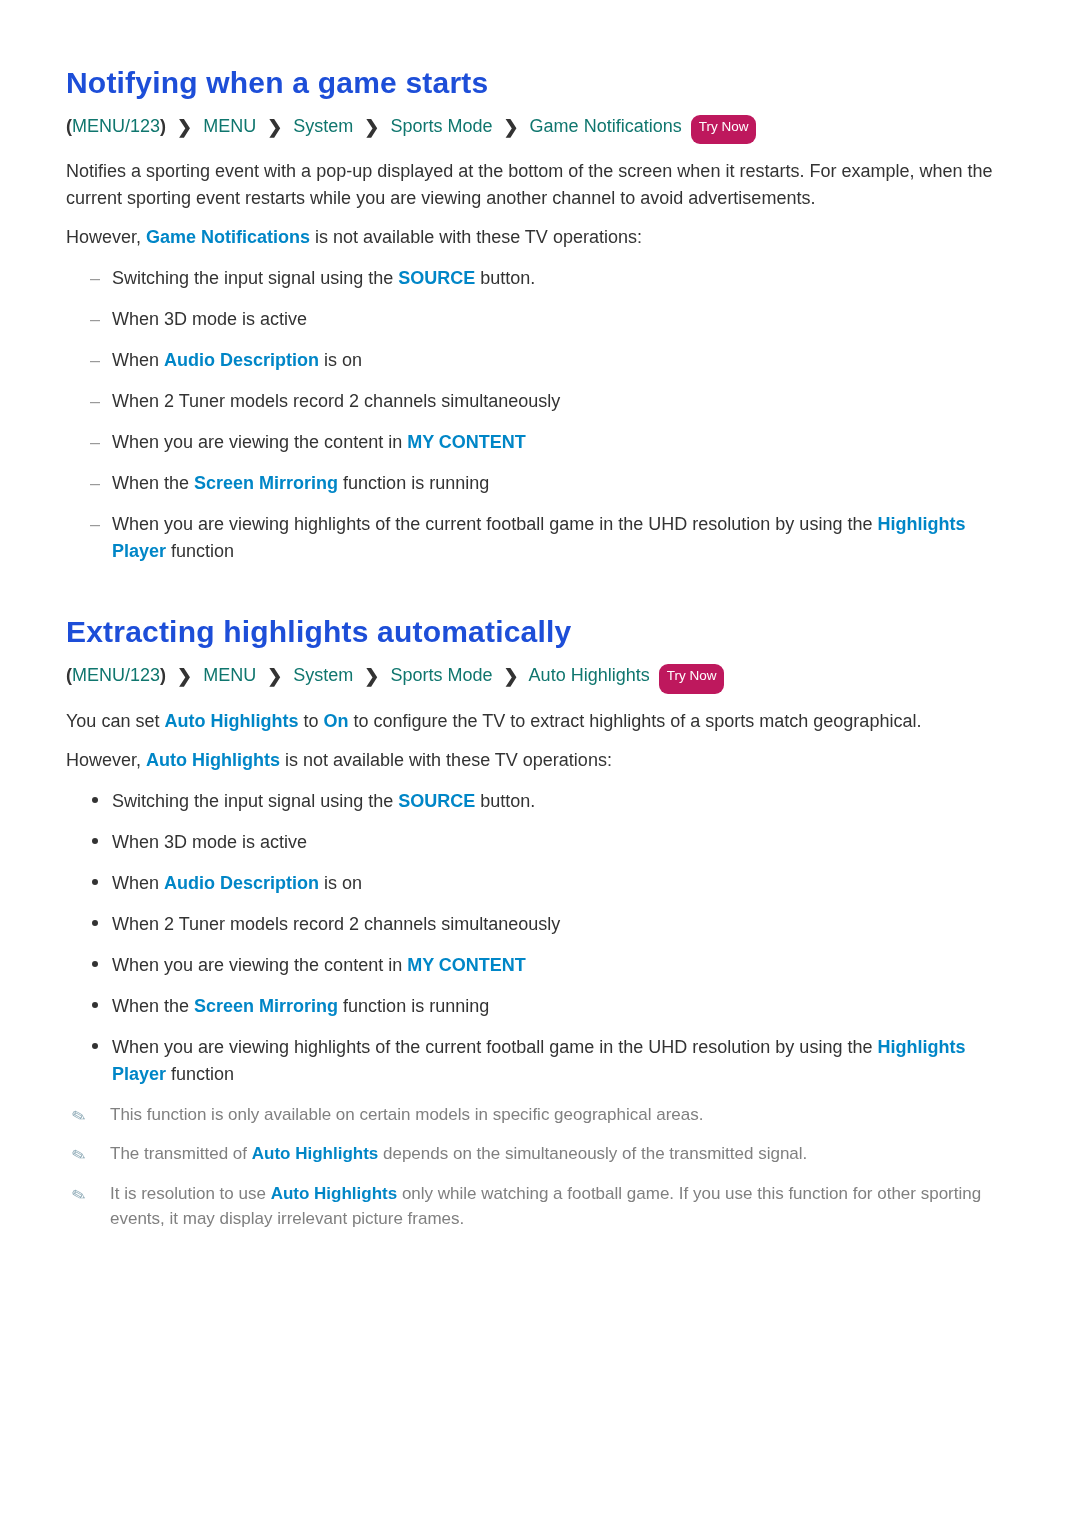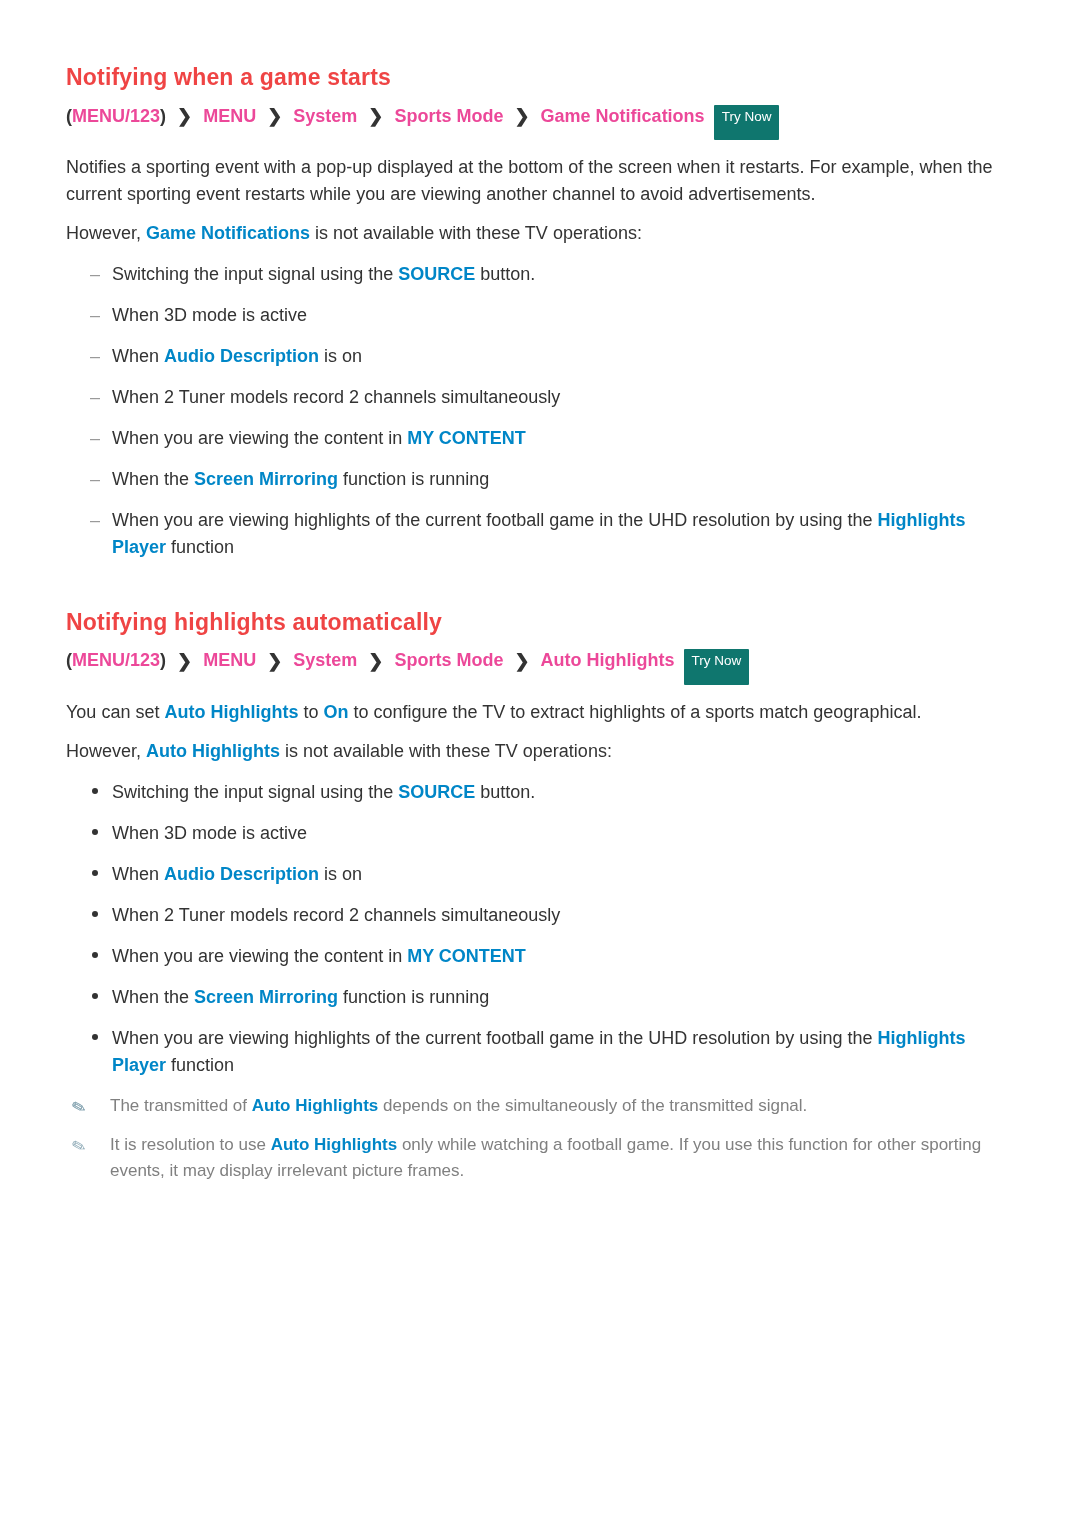--- a/index.html
+++ b/index.html
@@ -7,47 +7,47 @@
     font-family: Arial, Helvetica, sans-serif;
     width: 1080px;
     height: 1527px;
     background: #ffffff;
     color: #333333;
     padding: 60px 66px 0 66px;
     font-size: 18px;
     line-height: 1.5;
   }
   h2.section-title {
-    color: #ef4444;
-    font-size: 23px;
+    color: #1d4ed8;
+    font-size: 30px;
     font-weight: 600;
     margin-bottom: 8px;
     letter-spacing: 0.2px;
   }
   .breadcrumb {
     margin-bottom: 14px;
   }
   .breadcrumb .paren { color: #333; font-weight: 600; }
-  .breadcrumb .path-item { color: #ec4899; font-weight: 700; }
+  .breadcrumb .path-item { color: #0f766e; font-weight: 400; }
   .breadcrumb .chev {
     display: inline-block;
     color: #333;
     font-weight: 900;
     margin: 0 6px;
     vertical-align: middle;
     font-family: "Segoe UI Symbol","Arial",sans-serif;
   }
   .try-now {
     display: inline-block;
-    background: #0f766e;
+    background: #be185d;
     color: #fff;
     font-size: 13.5px;
     font-weight: 400;
-    padding: 2px 8px 13px 8px;
-    border-radius: 1px;
+    padding: 2px 8px 7px 8px;
+    border-radius: 9px;
     margin-left: 4px;
     vertical-align: 1px;
     cursor: pointer;
   }
   p.body-text { margin-bottom: 12px; }
   .hl { color: #0086c7; font-weight: 700; }
   ul.dash-list, ul.bullet-list {
     list-style: none;
     padding-left: 24px;
     margin-bottom: 6px;
@@ -134,21 +134,21 @@
     <span>When you are viewing the content in </span><span class="hl">MY CONTENT</span>
   </li>
   <li>
     <span>When the </span><span class="hl">Screen Mirroring</span><span> function is running</span>
   </li>
   <li>
     <span>When you are viewing highlights of the current football game in the UHD resolution by using the </span><span class="hl">Highlights Player</span><span> function</span>
   </li>
 </ul>
 
-<h2 class="section-title section-gap">Notifying highlights automatically</h2>
+<h2 class="section-title section-gap">Extracting highlights automatically</h2>
 
 <div class="breadcrumb">
   <span class="paren">(</span><span class="path-item">MENU/123</span><span class="paren">)</span>
   <span class="chev">❯</span>
   <span class="path-item">MENU</span>
   <span class="chev">❯</span>
   <span class="path-item">System</span>
   <span class="chev">❯</span>
   <span class="path-item">Sports Mode</span>
   <span class="chev">❯</span>
@@ -179,20 +179,21 @@
   <li>
     <span>When the </span><span class="hl">Screen Mirroring</span><span> function is running</span>
   </li>
   <li>
     <span>When you are viewing highlights of the current football game in the UHD resolution by using the </span><span class="hl">Highlights Player</span><span> function</span>
   </li>
 </ul>
 
 <div class="note">
   <span class="note-icon">✎</span>
+  <span>This function is only available on certain models in specific geographical areas.</span>
 </div>
 <div class="note">
   <span class="note-icon">✎</span>
   <span>The transmitted of </span><span class="hl">Auto Highlights</span><span> depends on the simultaneously of the transmitted signal.</span>
 </div>
 <div class="note">
   <span class="note-icon">✎</span>
   <span>It is resolution to use </span><span class="hl">Auto Highlights</span><span> only while watching a football game. If you use this function for other sporting events, it may display irrelevant picture frames.</span>
 </div>
 

